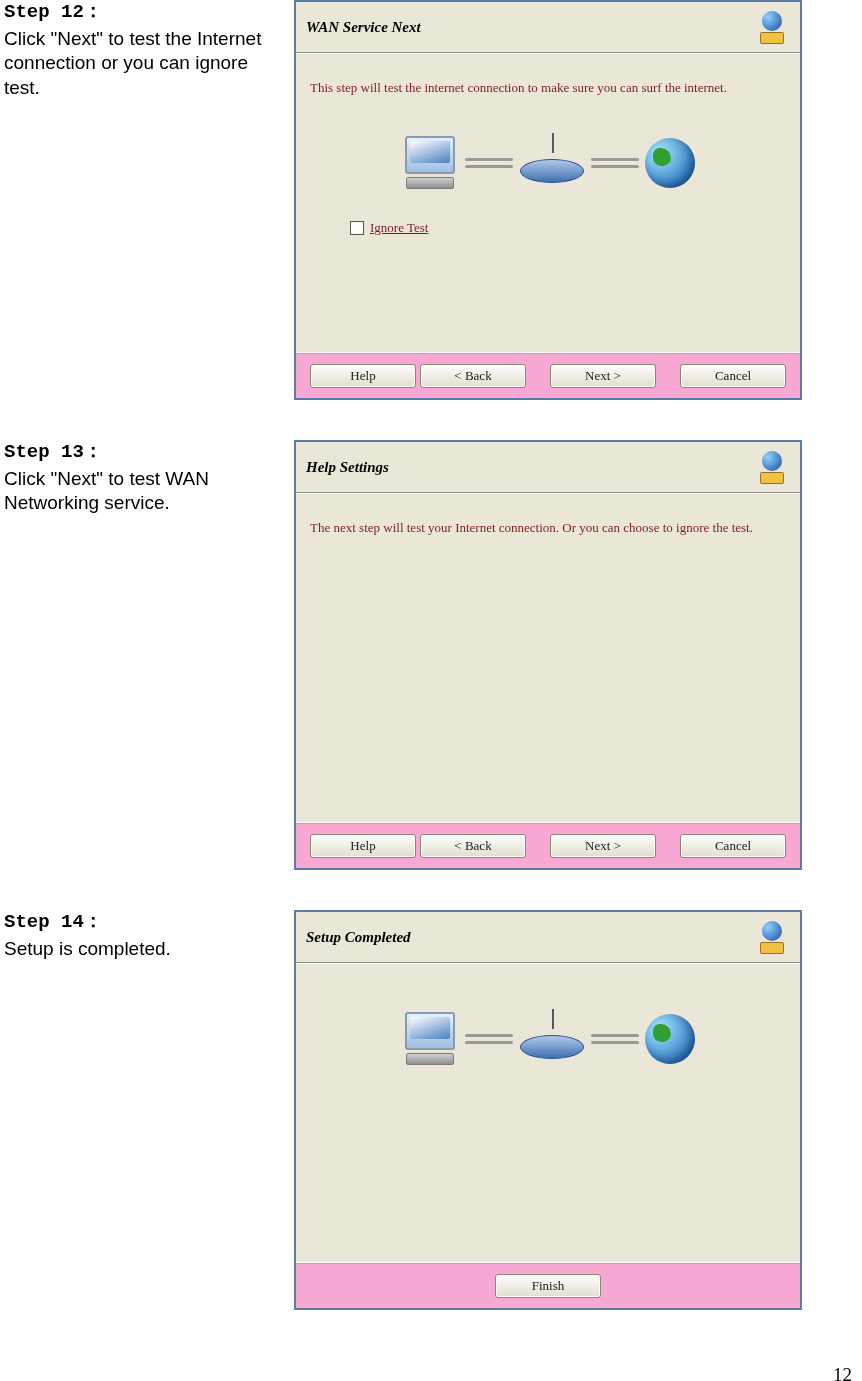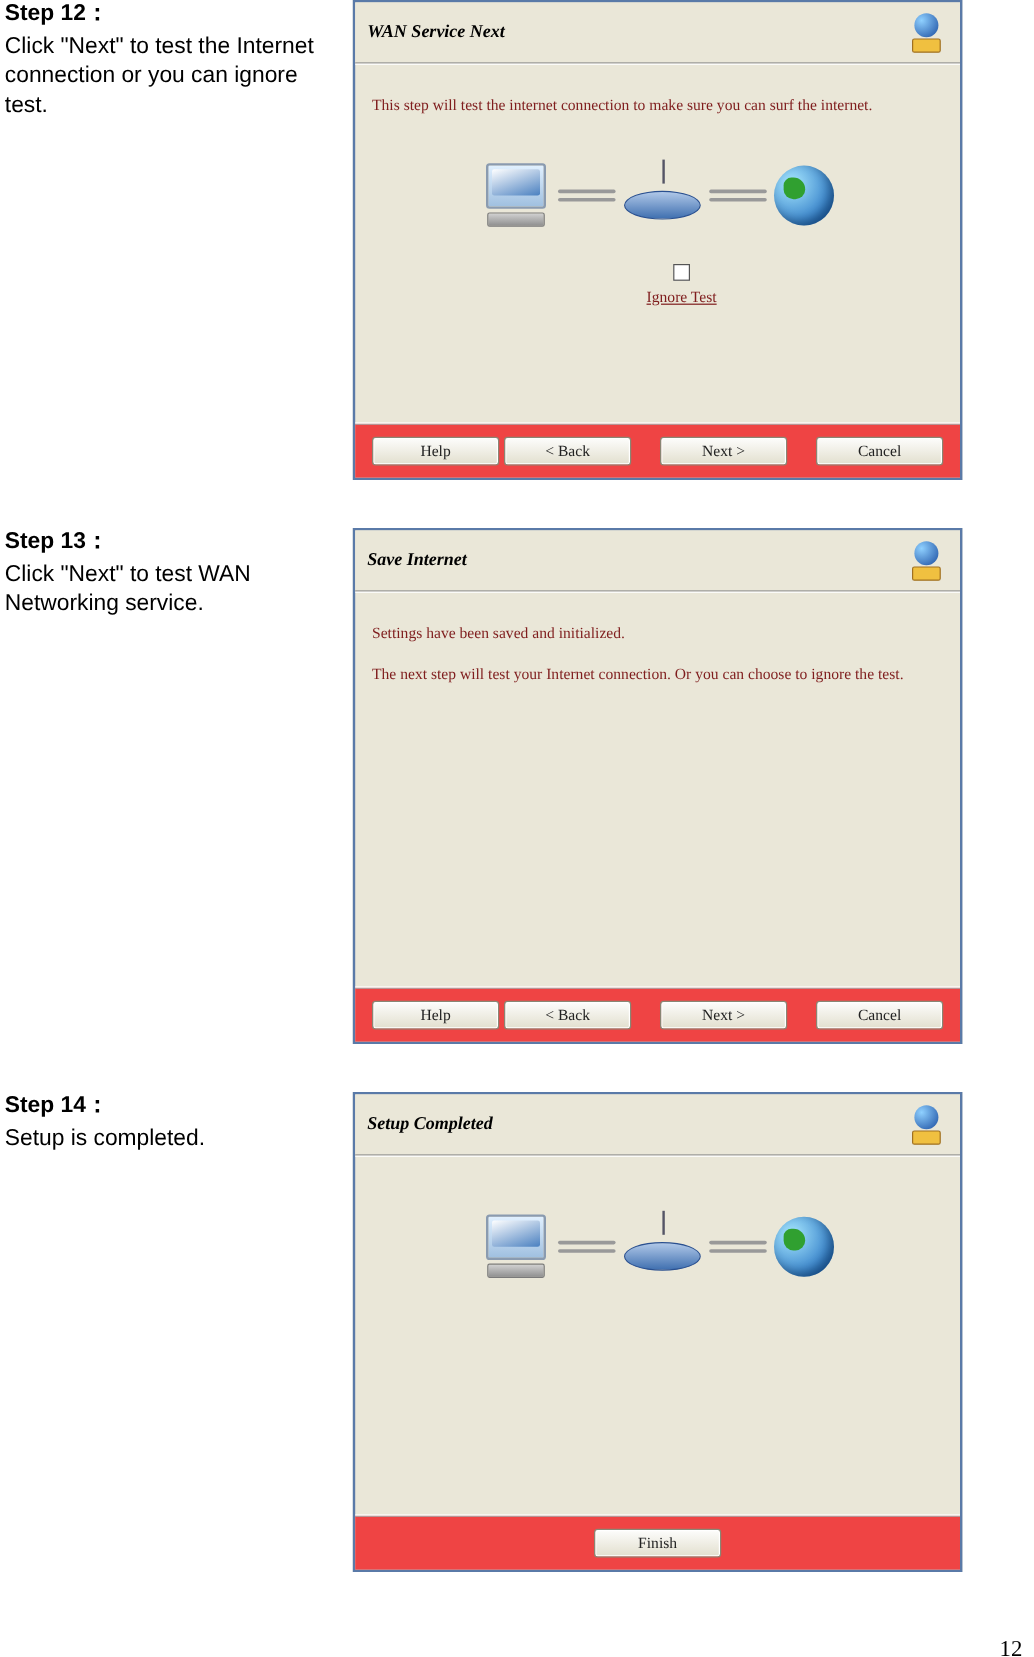--- a/index.html
+++ b/index.html
@@ -22,20 +22,21 @@
   .left-col {
     width: 280px;
     padding-left: 4px;
     padding-right: 10px;
     font-size: 19px;
     line-height: 1.3;
   }
   .left-col .step-title {
     font-weight: bold;
     margin-bottom: 2px;
+    font-family: Liberation Mono, monospace;
   }
   .right-col {
     width: 520px;
   }
   .dialog {
     border: 2px solid #5a7aa8;
     width: 504px;
     background: #eae7d8;
     font-family: "MS Sans Serif", Tahoma, sans-serif;
     font-size: 12px;
@@ -147,31 +148,31 @@
   }
   .icon-globe::after {
     content:"";
     position:absolute; left:8px; top:10px; width:18px; height:18px;
     background:#30a030; border-radius:40% 60% 50% 50%;
   }
   .ignore-row {
     display: flex; align-items: center; gap:6px;
     margin-top: 10px; margin-left: 40px;
     font-family: "Times New Roman", serif;
-    font-size: 13px; text-decoration: underline; flex-direction: column;
+    font-size: 13px; text-decoration: underline;
   }
   .chk {
     width: 12px; height: 12px; border: 1px solid #555; background: #fff;
   }
   .dialog-footer {
     padding: 10px 14px;
     display: flex;
     align-items: flex-end;
     border-top: 1px solid #aaa;
-    background: #ef4444;
+    background: #f9a8d4;
   }
   .footer-right { margin-left: auto; display: flex; gap: 24px; }
   .win-btn {
     min-width: 80px;
     padding: 3px 12px;
     font-family: "Times New Roman", serif;
     font-size: 13px;
     text-align: center;
     background: linear-gradient(#fdfdfc,#e2dfce);
     border: 1px solid #8a8674;
@@ -244,28 +245,27 @@
   </div>
 
   <div class="step-block">
     <div class="left-col">
       <div class="step-title">Step 13：</div>
       <div>Click "Next" to test WAN Networking service.</div>
     </div>
     <div class="right-col">
       <div class="dialog d2">
         <div class="dialog-header">
-          <span>Save Internet</span>
+          <span>Help Settings</span>
           <span class="header-icon">
             <span class="hdr-globe"></span>
               <span class="hdr-rtr"></span>
           </span>
         </div>
         <div class="dialog-body">
-          <div class="body-text">Settings have been saved and initialized.</div>
           <div class="body-text">The next step will test your Internet connection. Or you can choose to ignore the test.</div>
         </div>
         <div class="dialog-footer">
           <div class="win-btn">Help</div>
           <div class="footer-right">
             <div class="win-btn">&lt; Back</div>
             <div class="win-btn">Next &gt;</div>
             <div class="win-btn">Cancel</div>
           </div>
         </div>

